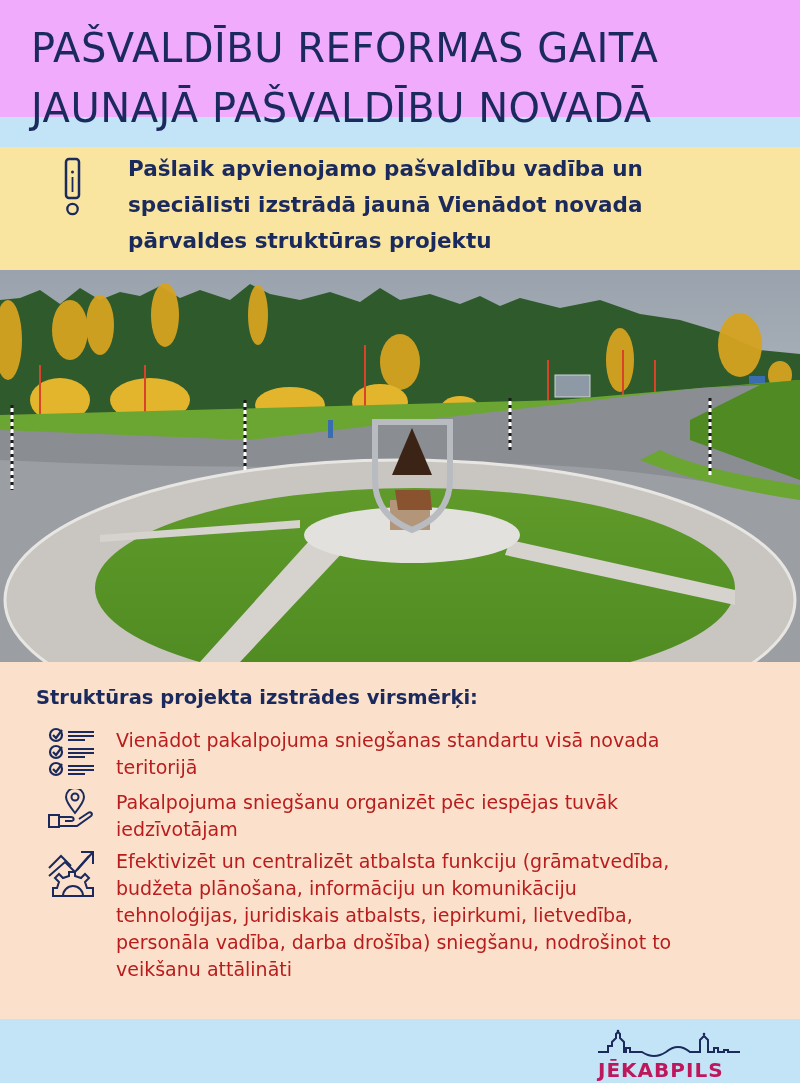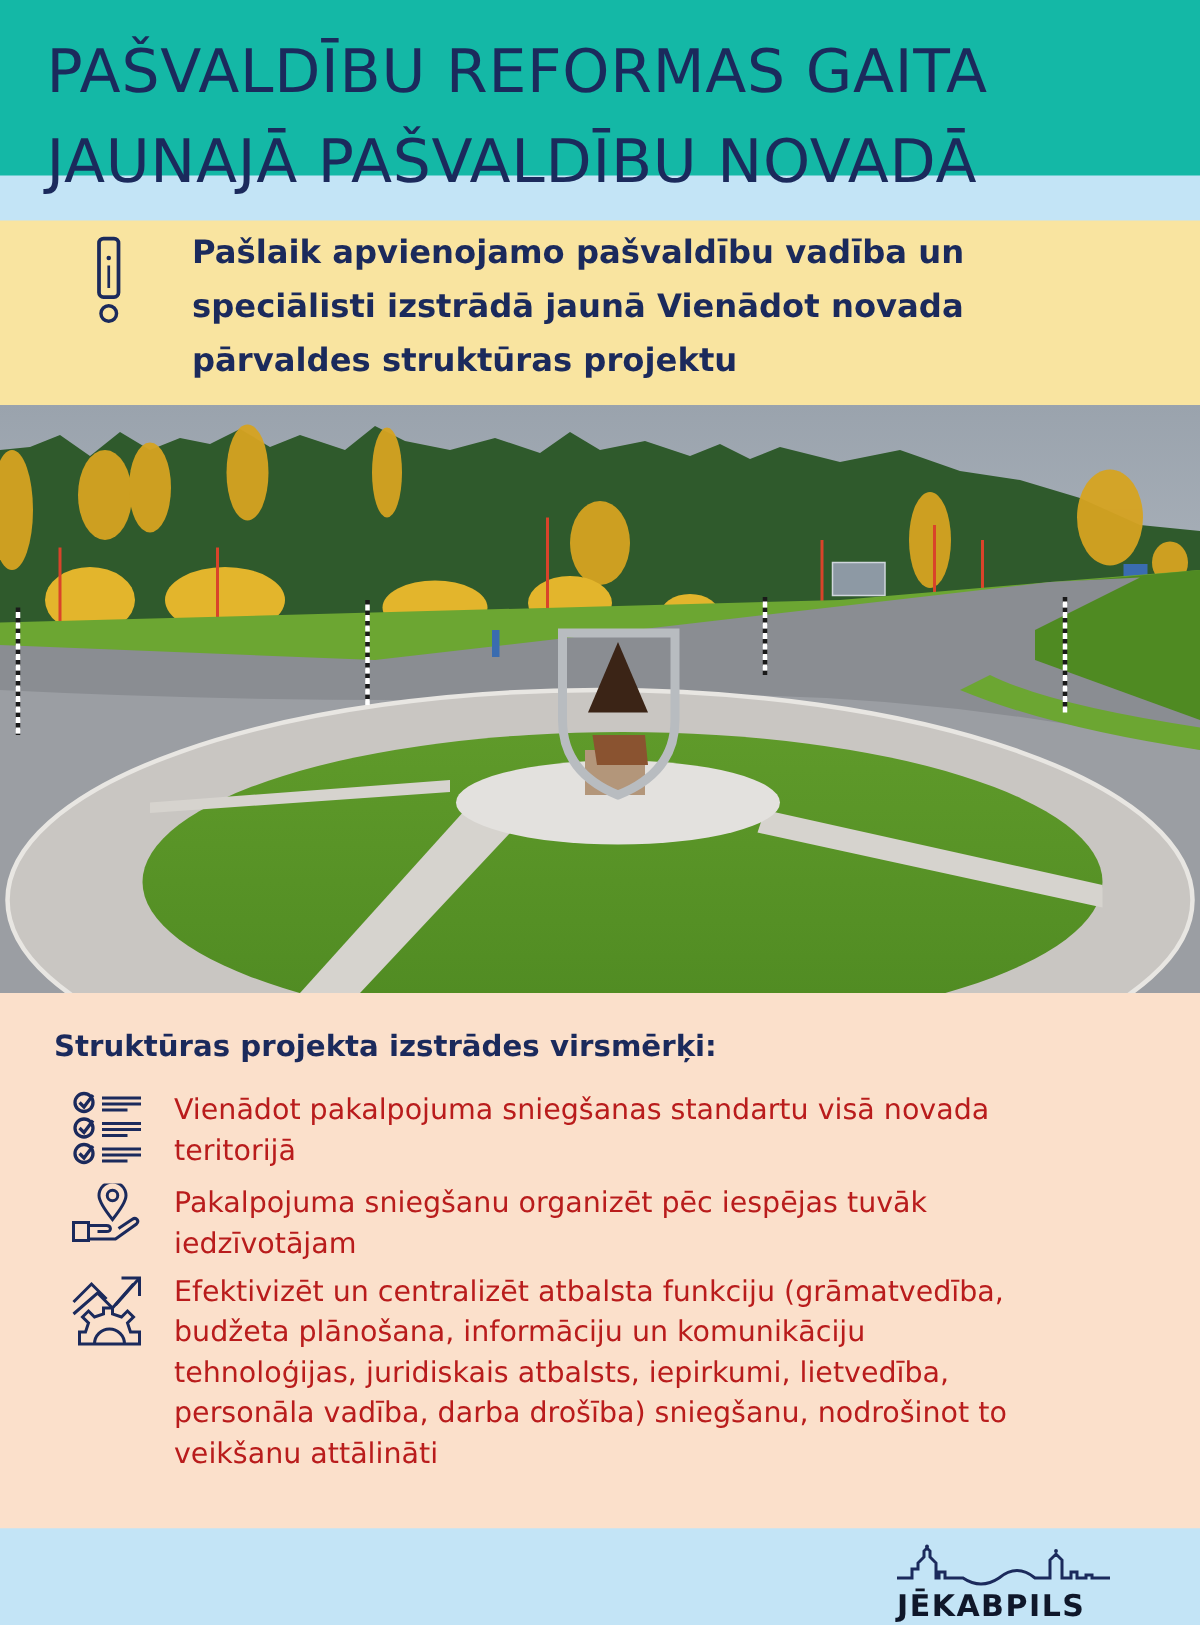--- a/index.html
+++ b/index.html
@@ -4,21 +4,21 @@
   <style>
     * { box-sizing: border-box; margin: 0; padding: 0; }
     body {
       width: 800px; height: 1083px; overflow: hidden;
       font-family: "Liberation Sans", "DejaVu Sans", sans-serif;
       color: #1b2a5c;
       background: #c3e4f6;
     }
     .header {
       position: absolute; left: 0; top: 0; width: 800px; height: 117px;
-      background: #14b8a6;
+      background: #f0abfc;
     }
     .title-line {
       position: absolute; left: 31px;
       font-family: "DejaVu Sans", sans-serif;
       font-weight: normal;
       font-size: 40px; letter-spacing: 0.5px;
       color: #1b2a5c; white-space: nowrap;
       transform-origin: left top;
     }
     .title-line.l1 { top: 25px; }
@@ -63,21 +63,21 @@
     .goal-text span { display: block; white-space: nowrap; }
 
     .footer {
       position: absolute; left: 0; top: 1019px; width: 800px; height: 64px;
       background: #c3e4f6;
     }
     .logo { position: absolute; left: 596px; top: 1028px; width: 146px; height: 55px; }
     .logo-word {
       position: absolute; left: 598px; top: 1058px;
       font-family: "DejaVu Sans", sans-serif;
-      font-weight: bold; font-size: 20px; letter-spacing: 1px; color: #0f172a;
+      font-weight: bold; font-size: 20px; letter-spacing: 1px; color: #be185d;
     }
   </style>
 </head>
 <body>
 
 <div class="header">
   <div class="title-line l1">PAŠVALDĪBU REFORMAS GAITA</div>
   <div class="title-line l2">JAUNAJĀ PAŠVALDĪBU NOVADĀ</div>
 </div>
 

